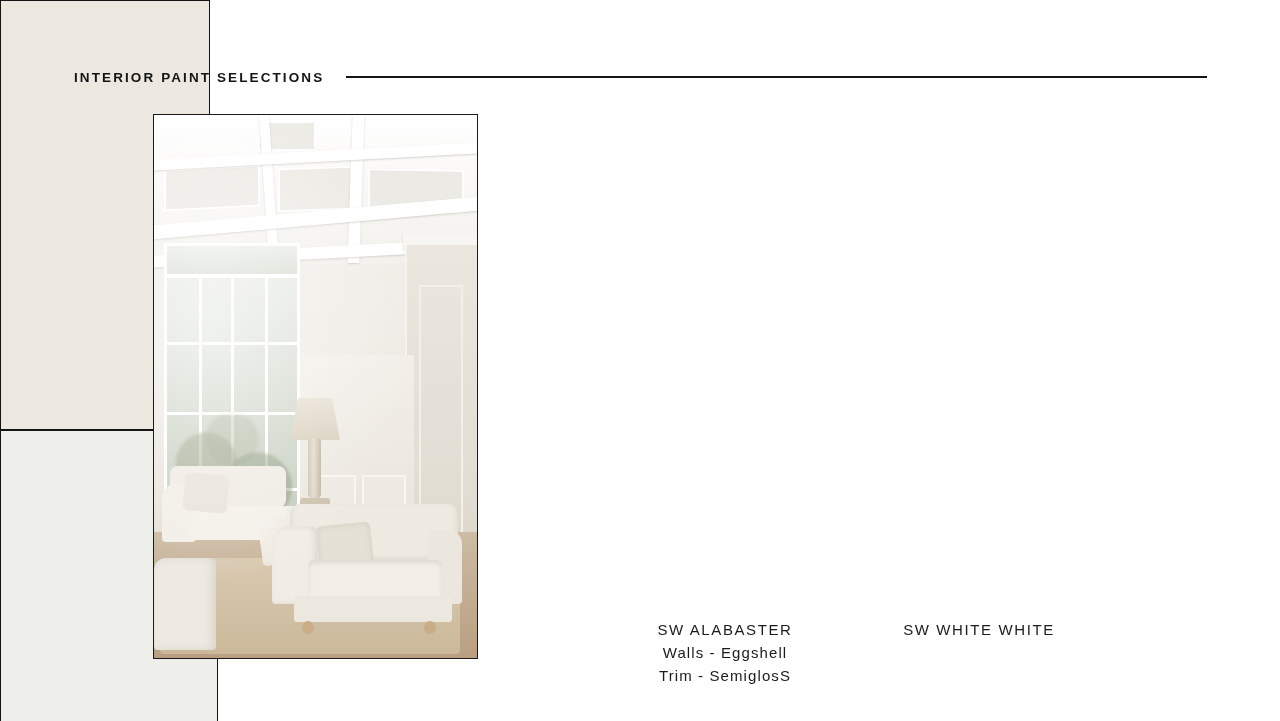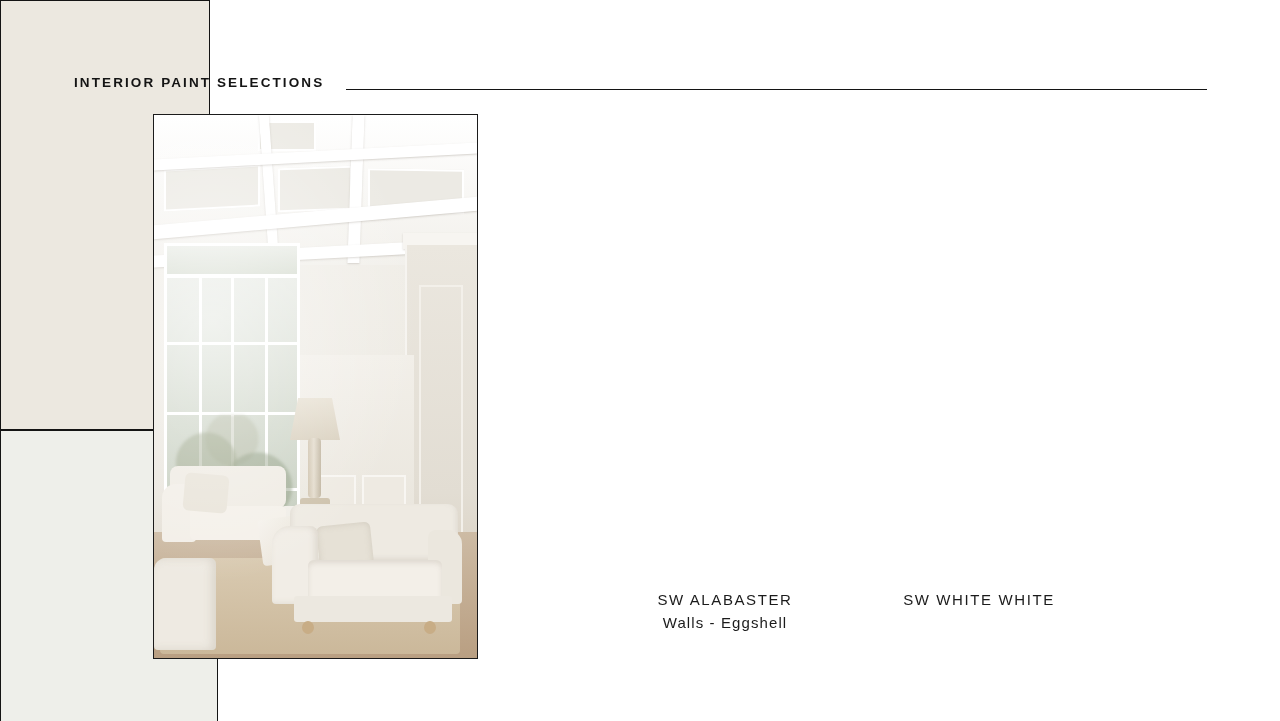--- a/index.html
+++ b/index.html
@@ -17,21 +17,21 @@
   }
 
   
   .header {
     position: absolute;
     left: 74px;
     top: 64px;
     width: 1133px;
     height: 26px;
     display: flex;
-    align-items: flex-end;
+    align-items: center;
   }
   .header-title {
     font-size: 13.5px;
     letter-spacing: 2.1px;
     font-weight: 700;
     color: #141414;
     white-space: nowrap;
   }
   .header-rule {
     flex: 1 1 auto;
@@ -272,20 +272,21 @@
   .swatch-2 { left: 870px; top: 146px; width: 218px; height: 430px; }
 
   .caption {
     position: absolute;
     width: 260px;
     text-align: center;
     font-size: 15px;
     letter-spacing: 1.1px;
     color: #1b1b1b;
     line-height: 23px;
+    margin-top: 30px;
   }
   .caption .name { letter-spacing: 1.6px; }
   .cap-1 { left: 595px; top: 588px; }
   .cap-2 { left: 849px; top: 588px; }
 </style>
 </head>
 <body>
 
 <div class="header">
   <div class="header-title">INTERIOR PAINT SELECTIONS</div>
@@ -361,18 +362,19 @@
     </div>
 
     <div class="ph-light"></div>
   </div>
 </div>
 
 <div class="swatch swatch-1" style="background: rgb(236, 232, 224);"></div>
 <div class="caption cap-1">
   <div class="name">SW ALABASTER</div>
   <div>Walls - Eggshell</div>
+  <div>Trim - SemiglosS</div>
 </div>
 
 <div class="swatch swatch-2" style="background: rgb(238, 239, 234);"></div>
 <div class="caption cap-2">
   <div class="name">SW WHITE WHITE</div>
 </div>
 
 </body></html>

